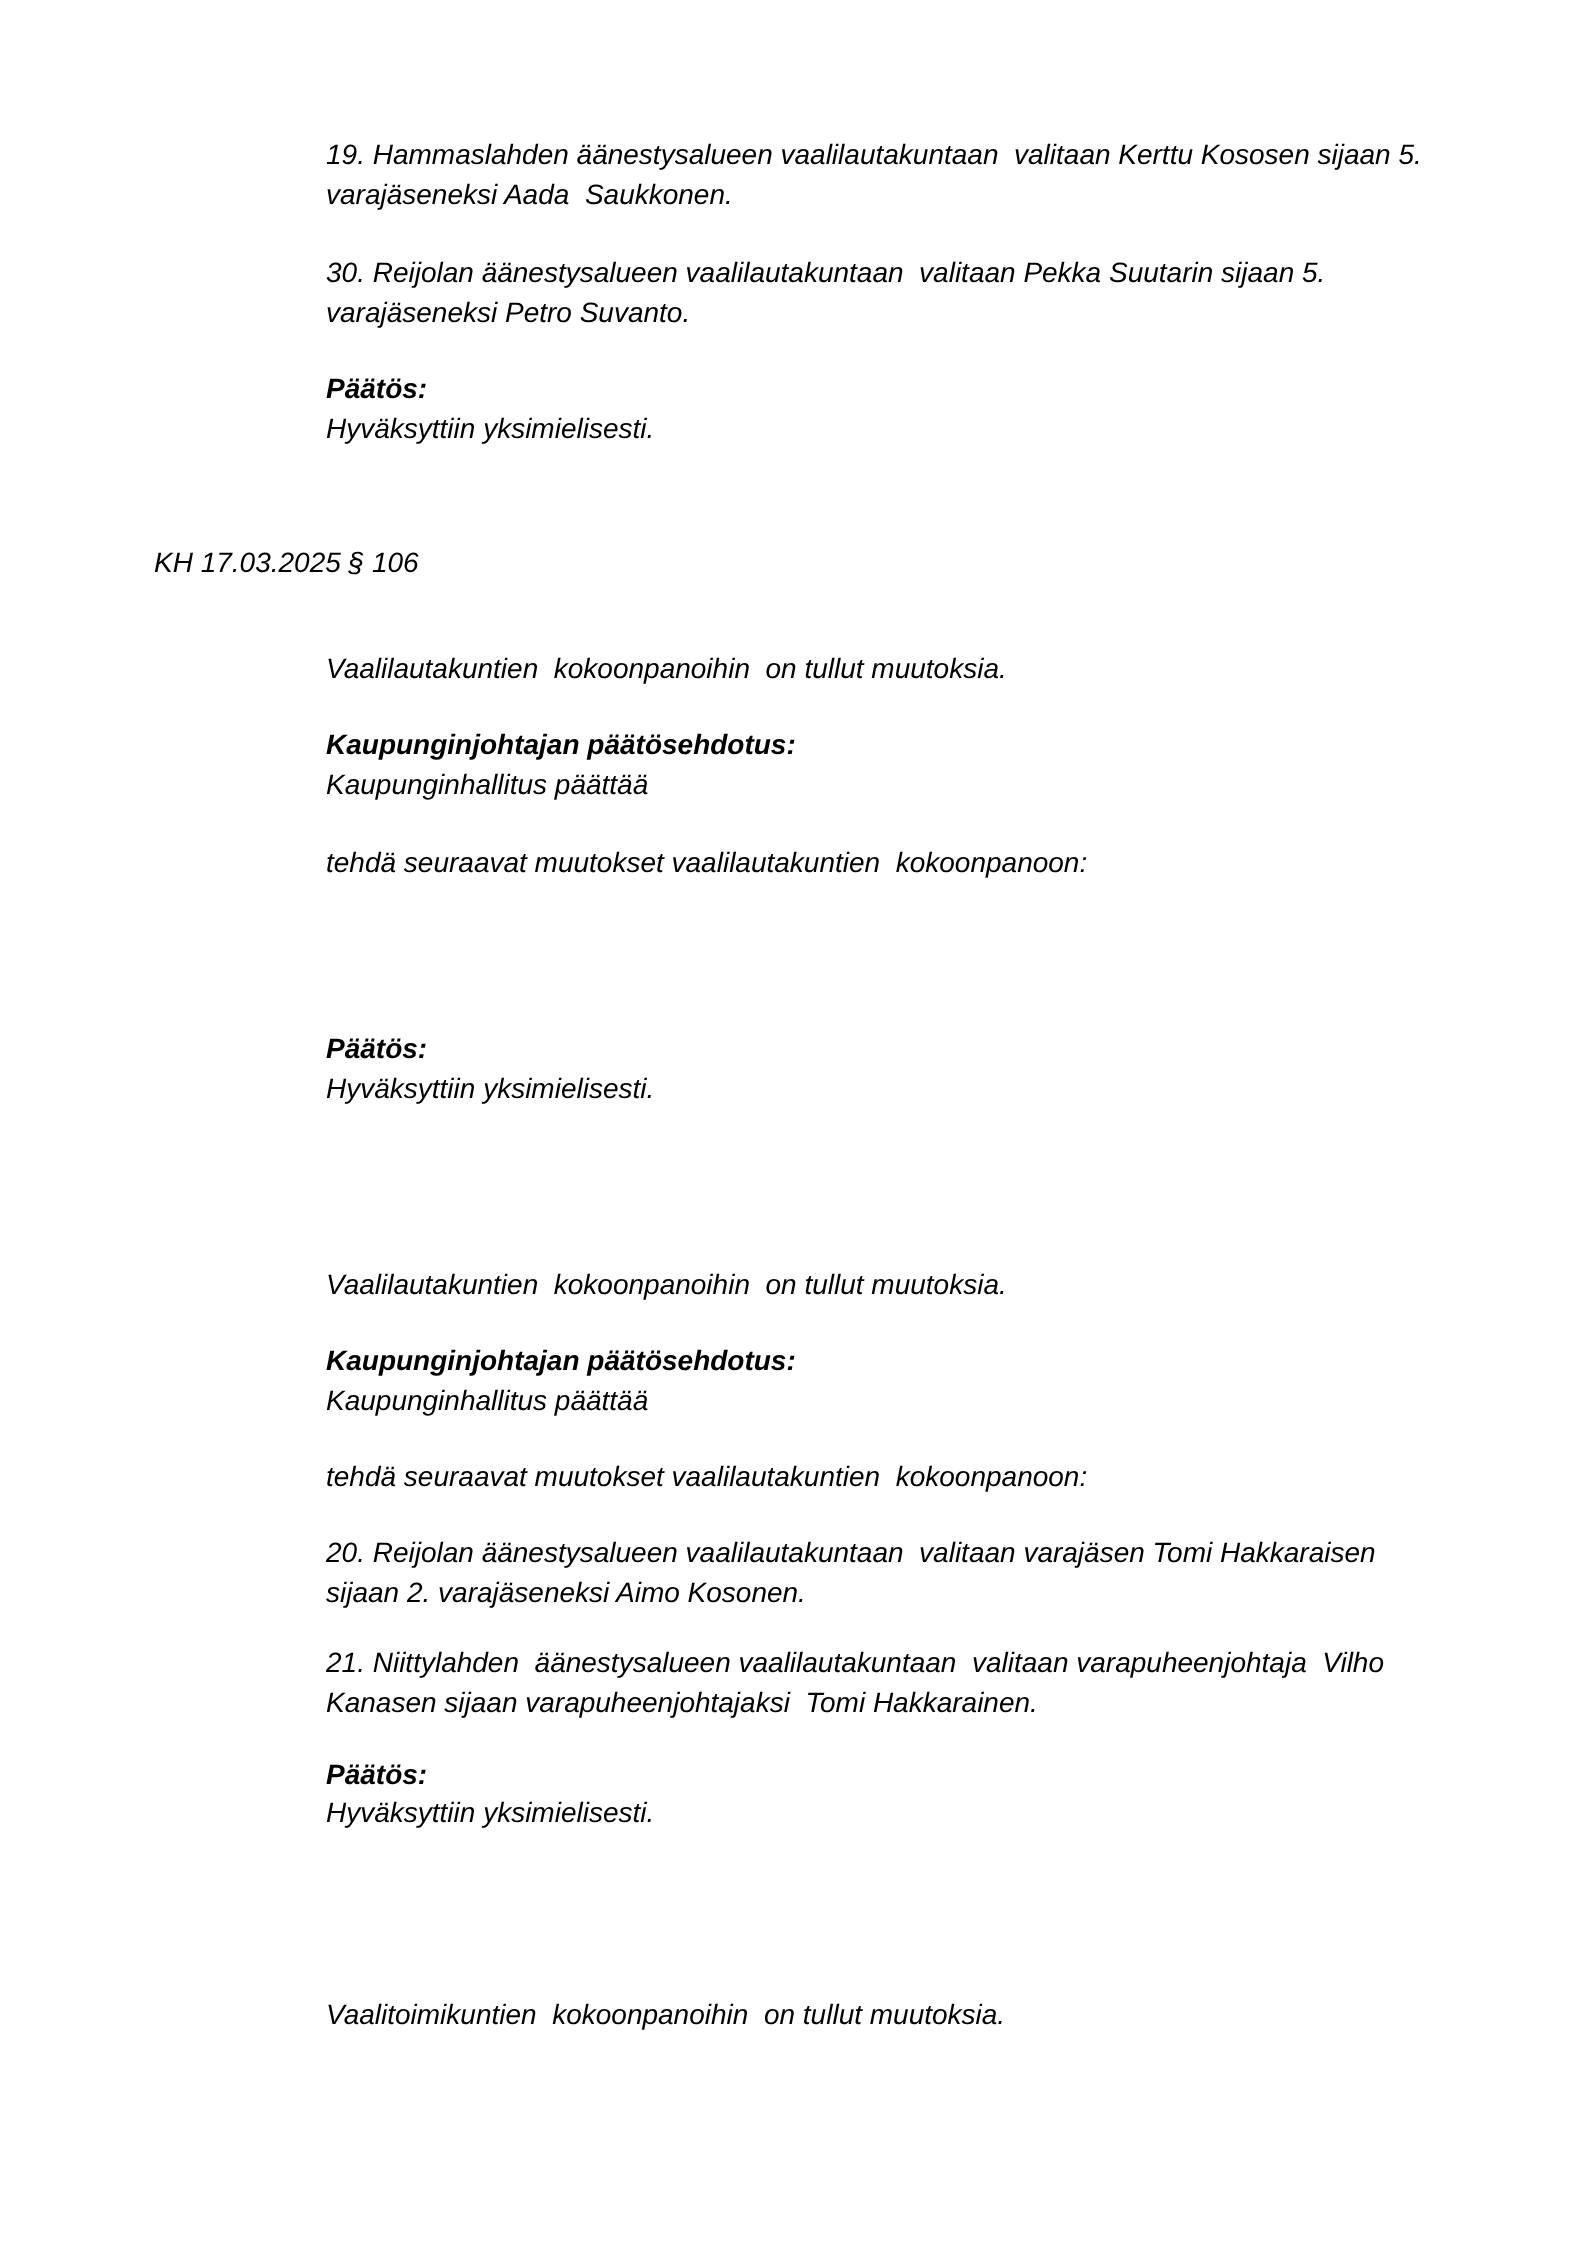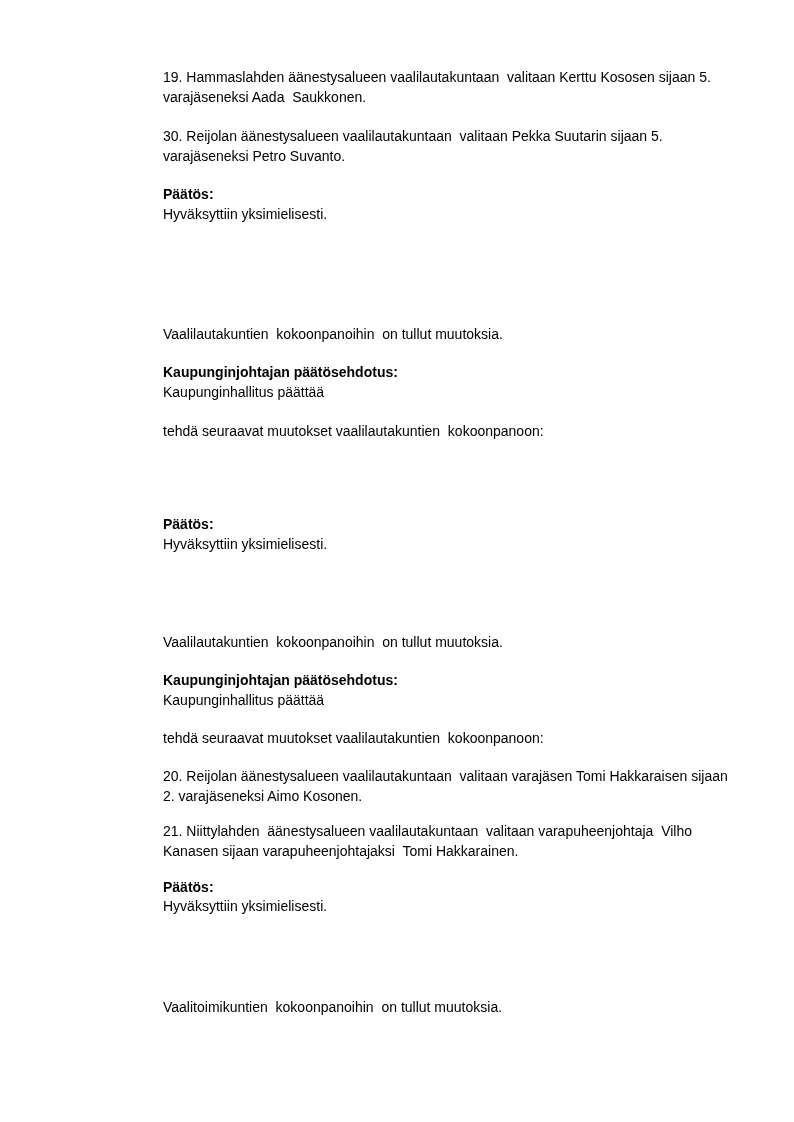--- a/index.html
+++ b/index.html
@@ -14,20 +14,21 @@
     background: #ffffff;
     color: #000000;
     font-family: "Liberation Sans", "DejaVu Sans", sans-serif;
     font-size: 14px;
     line-height: 19.5px;
     overflow: hidden;
   }
   .block {
     position: absolute;
     white-space: pre-wrap;
+    font-style: italic;
   }
   .body-col {
     left: 163px;
     width: 565px;
   }
   .margin-col {
     left: 77px;
     width: 400px;
   }
   .bold {
@@ -37,20 +38,21 @@
 </head>
 <body>
 
 <div class="page">
 
   <div class="block body-col" style="top:68px">19. Hammaslahden äänestysalueen vaalilautakuntaan  valitaan Kerttu Kososen sijaan 5. varajäseneksi Aada  Saukkonen.</div>
   <div class="block body-col" style="top:127px">30. Reijolan äänestysalueen vaalilautakuntaan  valitaan Pekka Suutarin sijaan 5. varajäseneksi Petro Suvanto.</div>
   <div class="block body-col bold" style="top:185px">Päätös:</div>
   <div class="block body-col" style="top:205px">Hyväksyttiin yksimielisesti.</div>
 
+  <div class="block margin-col" style="top:272px">KH 17.03.2025 § 106</div>
   <div class="block body-col" style="top:325px">Vaalilautakuntien  kokoonpanoihin  on tullut muutoksia.</div>
   <div class="block body-col bold" style="top:363px">Kaupunginjohtajan päätösehdotus:</div>
   <div class="block body-col" style="top:383px">Kaupunginhallitus päättää</div>
   <div class="block body-col" style="top:422px">tehdä seuraavat muutokset vaalilautakuntien  kokoonpanoon:</div>
   <div class="block body-col bold" style="top:515px">Päätös:</div>
   <div class="block body-col" style="top:535px">Hyväksyttiin yksimielisesti.</div>
 
   <div class="block body-col" style="top:633px">Vaalilautakuntien  kokoonpanoihin  on tullut muutoksia.</div>
   <div class="block body-col bold" style="top:671px">Kaupunginjohtajan päätösehdotus:</div>
   <div class="block body-col" style="top:691px">Kaupunginhallitus päättää</div>

